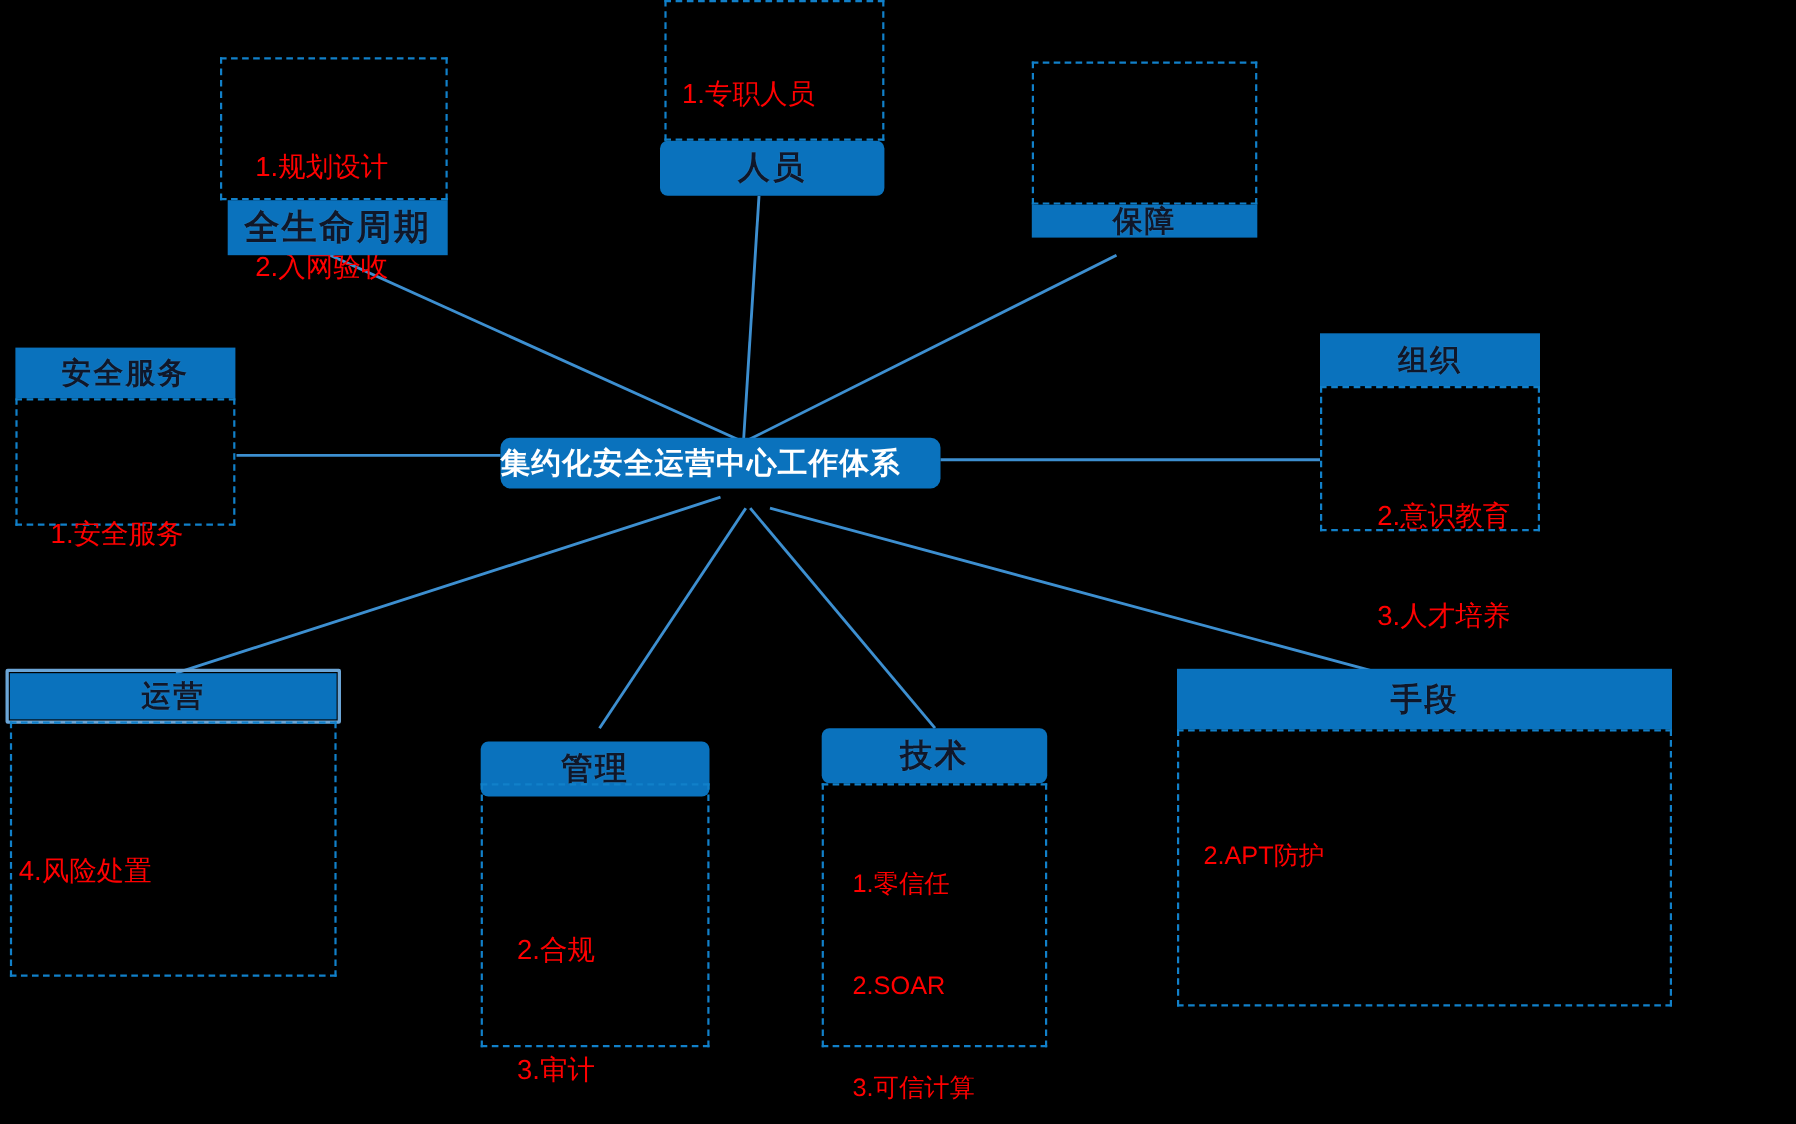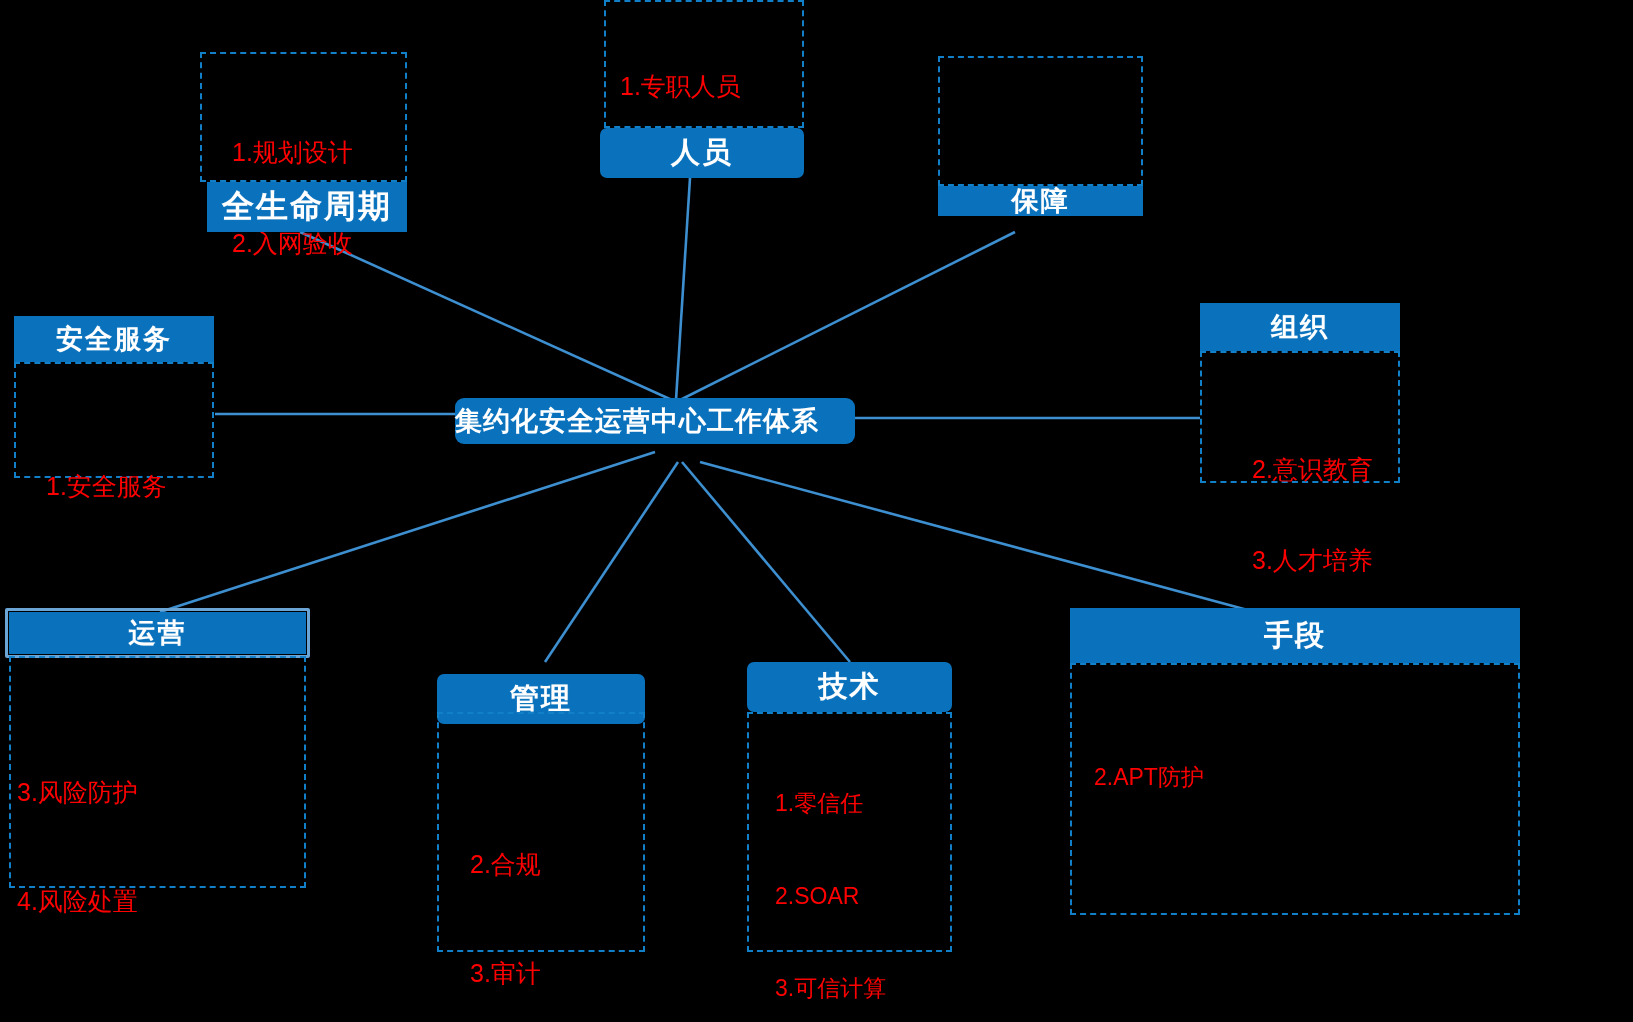--- a/index.html
+++ b/index.html
@@ -24,21 +24,21 @@
     pointer-events: none;
   }
   .node {
     position: absolute;
     box-sizing: border-box;
   }
   .hdr {
     position: absolute;
     box-sizing: border-box;
     background: #0a72bd;
-    color: #ffffff;
+    color: #0f172a;
     font-weight: bold;
     display: flex;
     align-items: center;
     justify-content: center;
     letter-spacing: 2px;
     text-shadow: 0 0 1px rgba(255,255,255,0.25);
   }
   .hdr.rounded { border-radius: 7px; }
   .body {
     position: absolute;
@@ -156,21 +156,20 @@
     </div>
   </div>
 
   <div class="node">
     <div class="sel-ring" style="left:5px; top:608px; width:305px; height:50px;"></div>
     <div class="hdr" style="left:9px; top:612px; width:297px; height:42px; font-size:27px;">
       <span>运营</span>
     </div>
     <div class="body" style="left:9px; top:656px; width:297px; height:232px;"></div>
     <div class="items" style="left:17px; top:700px; width:292px; font-size:25px; line-height:1.52;">
-      <div class="line">3.风险防护</div>
       <div class="line">4.风险处置</div>
       
       
     </div>
   </div>
 
   <div class="node">
     <div class="hdr rounded" style="left:437px; top:674px; width:208px; height:50px; font-size:29px;">
       <span>管理</span>
     </div>

